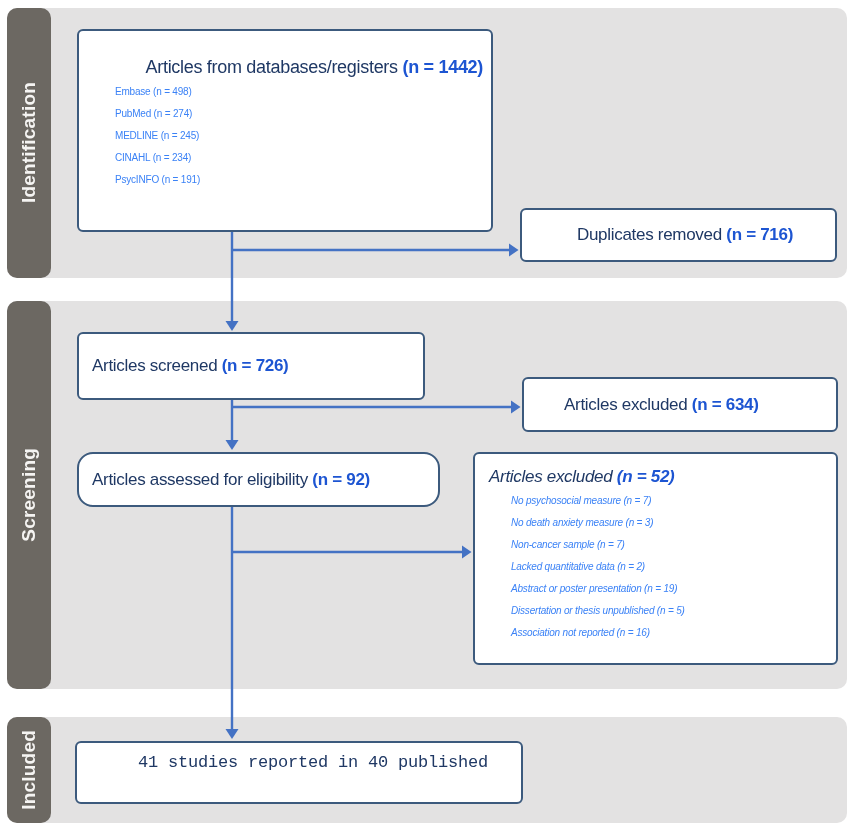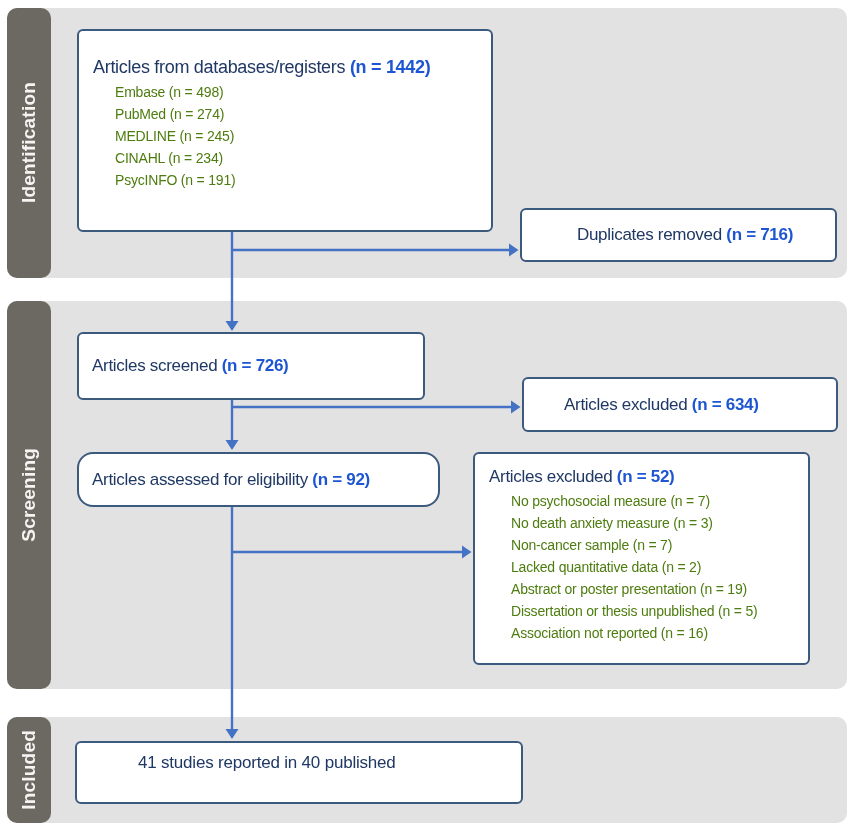--- a/index.html
+++ b/index.html
@@ -63,45 +63,46 @@
   .single-line {
     display: flex; align-items: center;
     padding-left: 13px;
   }
   .fbox ul {
     list-style: none;
     margin-top: 3px;
     padding-left: 22px;
   }
   .fbox li {
-    font-size: 14px;
+    font-size: 10px;
     letter-spacing: -0.2px;
     line-height: 22px;
     white-space: nowrap;
-    color: #4d7c0f;
+    color: #3b82f6;
   }
 
   .box-databases { left: 77px;  top: 29px;  width: 416px; height: 203px; padding: 26px 8px 0 14px; }
-  .box-databases .fbox-title { font-size: 18px; margin-bottom: 3px; }
+  .box-databases .fbox-title { font-size: 18px; margin-bottom: 3px; text-align: right; }
 
   .box-duplicates { left: 520px; top: 208px; width: 317px; height: 54px; justify-content: center; }
   .box-screened   { left: 77px;  top: 332px; width: 348px; height: 68px; }
   .box-excluded-screening { left: 522px; top: 377px; width: 316px; height: 55px; padding-left: 40px; }
   .box-assessed   { left: 77px;  top: 452px; width: 363px; height: 55px; border-radius: 16px; }
 
-  .box-excluded-eligibility { left: 473px; top: 452px; width: 337px; height: 213px; padding: 13px 6px 0 14px; }
+  .box-excluded-eligibility { left: 473px; top: 452px; width: 365px; height: 213px; padding: 13px 6px 0 14px; font-style: italic; }
   .box-excluded-eligibility .fbox-title { margin-bottom: 2px; }
 
   .box-included { left: 75px; top: 741px; width: 448px; height: 63px; padding: 9px 8px 0 11px; }
   .box-included .subtitle {
     font-size: 17px;
     letter-spacing: -0.2px;
     margin-left: 50px;
     margin-top: 1px;
     white-space: nowrap;
+    font-family: Liberation Mono, monospace;
   }
 
   .arrows { position: absolute; left: 0; top: 0; pointer-events: none; }
 </style>
 </head>
 <body>
 
 <div class="canvas">
 
   <div class="panel panel-identification"></div>

